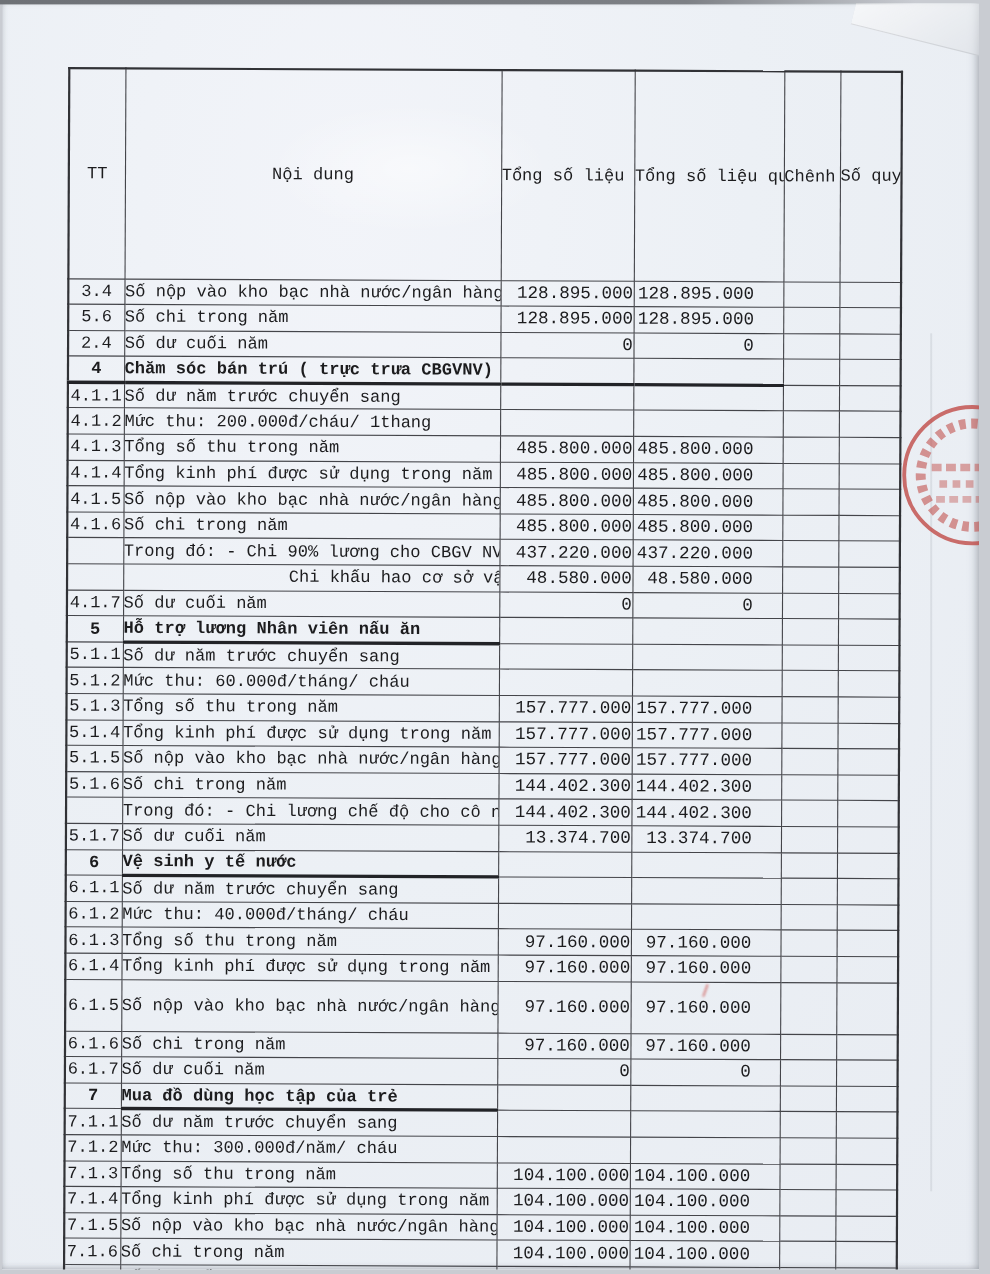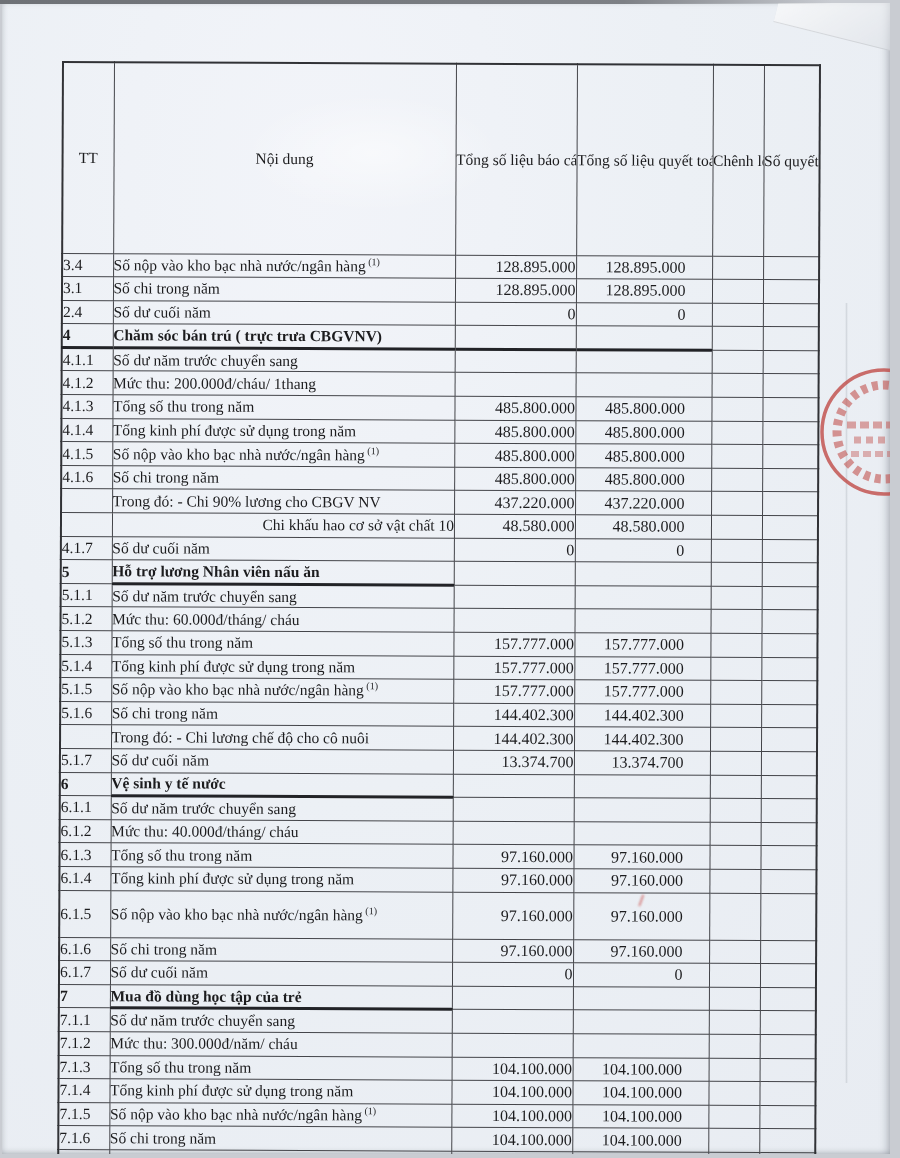--- a/index.html
+++ b/index.html
@@ -13,20 +13,21 @@
   .top-strip{
     position:absolute;left:0;top:0;width:832px;height:4px;
     background:linear-gradient(90deg,#6e7176 0%,#7d8085 75%,rgba(125,128,133,0) 100%);
     z-index:3;
   }
   .page{
     position:absolute;left:2px;top:3px;width:888px;height:1151px;overflow:hidden;
     background:
       radial-gradient(ellipse at 35% 15%, #f2f4f9 0%, #ecf0f5 45%, #e8ecf2 100%);
     box-shadow:inset -6px 0 8px -4px rgba(120,125,135,.55), inset 3px 0 6px -3px rgba(140,145,152,.4), inset 0 -4px 6px -3px rgba(140,145,152,.45);
+    font-family:Liberation Mono, monospace;
   }
   .corner-fold{
     position:absolute;right:-30px;top:-34px;width:140px;height:70px;
     background:linear-gradient(135deg, rgba(255,255,255,.9), rgba(214,218,224,.55));
     transform:rotate(14deg);border-bottom:1px solid rgba(150,155,162,.35);
   }
   .crease-vertical{
     position:absolute;left:843px;top:300px;width:3px;height:780px;
     background:linear-gradient(90deg, rgba(255,255,255,0), rgba(170,176,184,.35), rgba(255,255,255,0));
   }
@@ -48,21 +49,21 @@
     white-space:normal;line-height:1.55;font-size:15.5px;
     border-bottom-width:2px;
   }
   col.c-tt{width:51px;} col.c-content{width:342px;}
   col.c-v1{width:121px;} col.c-v2{width:136px;}
   col.c-diff{width:51px;} col.c-detail{width:56px;}
   th.c-v1,th.c-v2{padding:0 6px;}
   th.c-detail{line-height:1.4;}
   tbody tr{height:23.6px;}
   tbody tr.tall{height:47px;}
-  td.tt{}
+  td.tt{text-align:center;}
   td.label{text-align:left;padding-left:5px;}
   td.label.indent{padding-left:150px;}
   td.num{text-align:right;padding-right:6px;font-size:16px;}
   td.num.num2{padding-right:26px;}
   tr.section td{font-weight:bold;}
   tr.section td.label{border-bottom-width:3px;border-bottom-color:#222327;}
   tr.thick-under td.num, tr.thick-under td.label, tr.thick-under td.tt{
     border-bottom-width:3px;border-bottom-color:#222327;
   }
   sup.fn{font-size:10px;vertical-align:super;line-height:0;}
@@ -108,21 +109,21 @@
     <tbody>
         <tr>
           <td class="tt">3.4</td>
           <td class="label">Số nộp vào kho bạc nhà nước/ngân hàng<sup class="fn"> (1)</sup></td>
           <td class="num">128.895.000</td>
           <td class="num num2">128.895.000</td>
           <td class="diff"></td>
           <td class="detail"></td>
         </tr>
         <tr>
-          <td class="tt">3.1</td>
+          <td class="tt">5.6</td>
           <td class="label">Số chi trong năm</td>
           <td class="num">128.895.000</td>
           <td class="num num2">128.895.000</td>
           <td class="diff"></td>
           <td class="detail"></td>
         </tr>
         <tr>
           <td class="tt">2.4</td>
           <td class="label">Số dư cuối năm</td>
           <td class="num">0</td>

